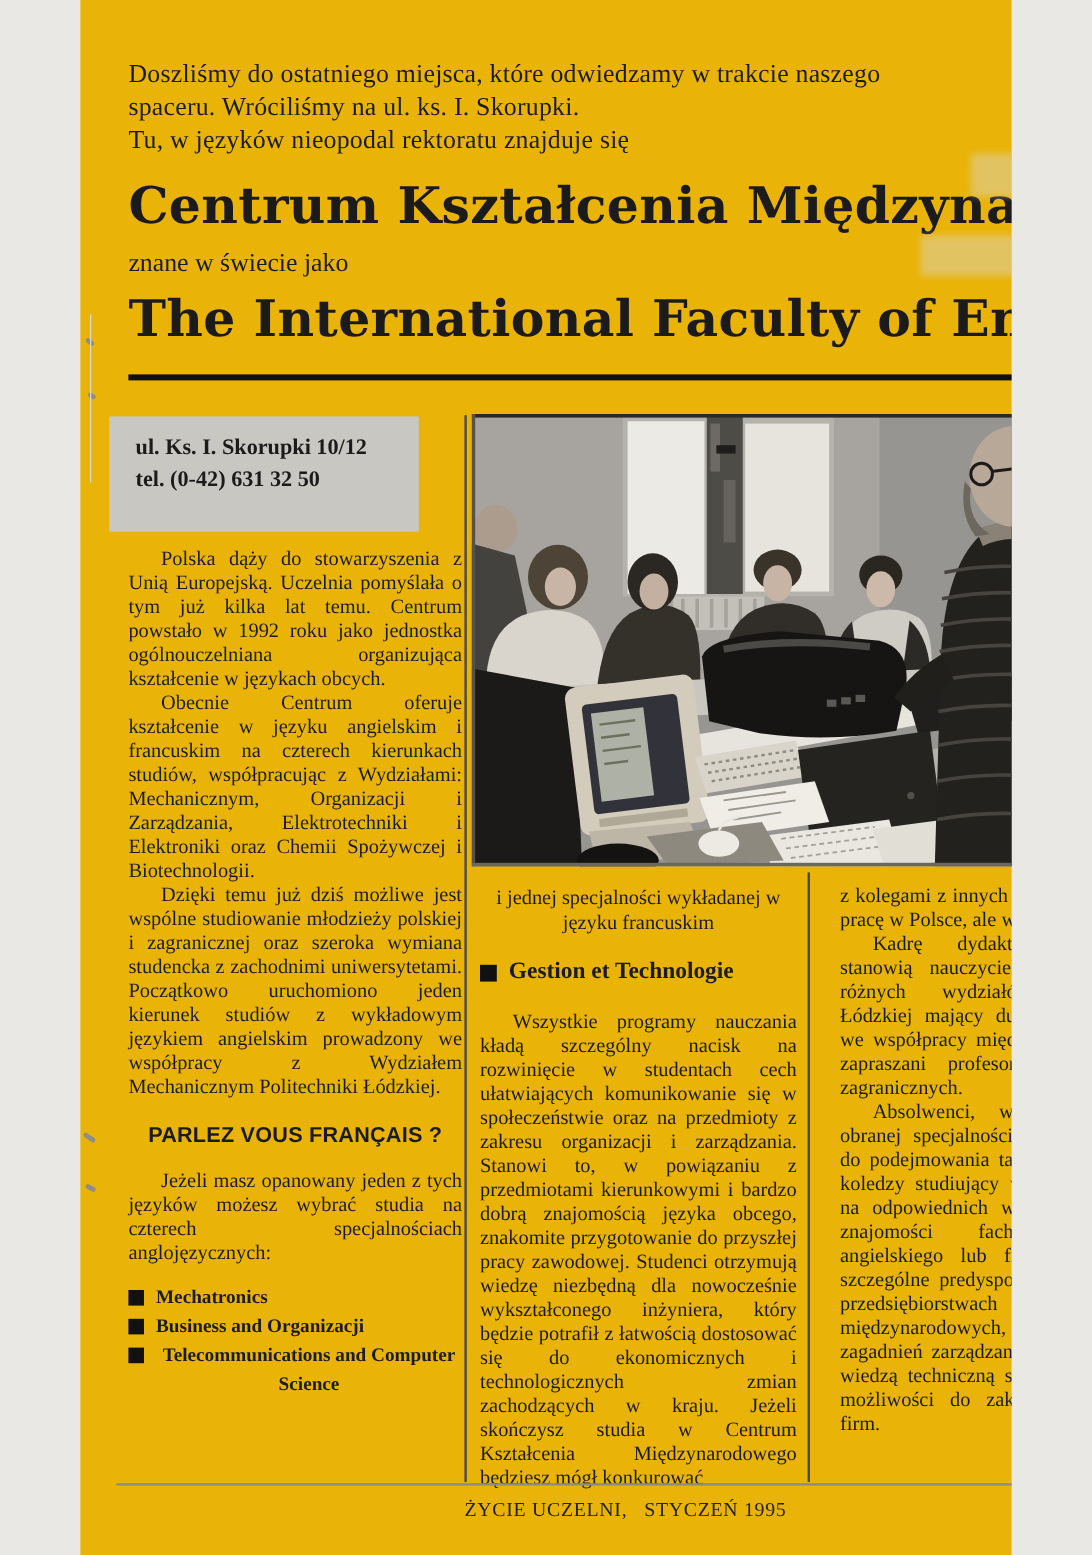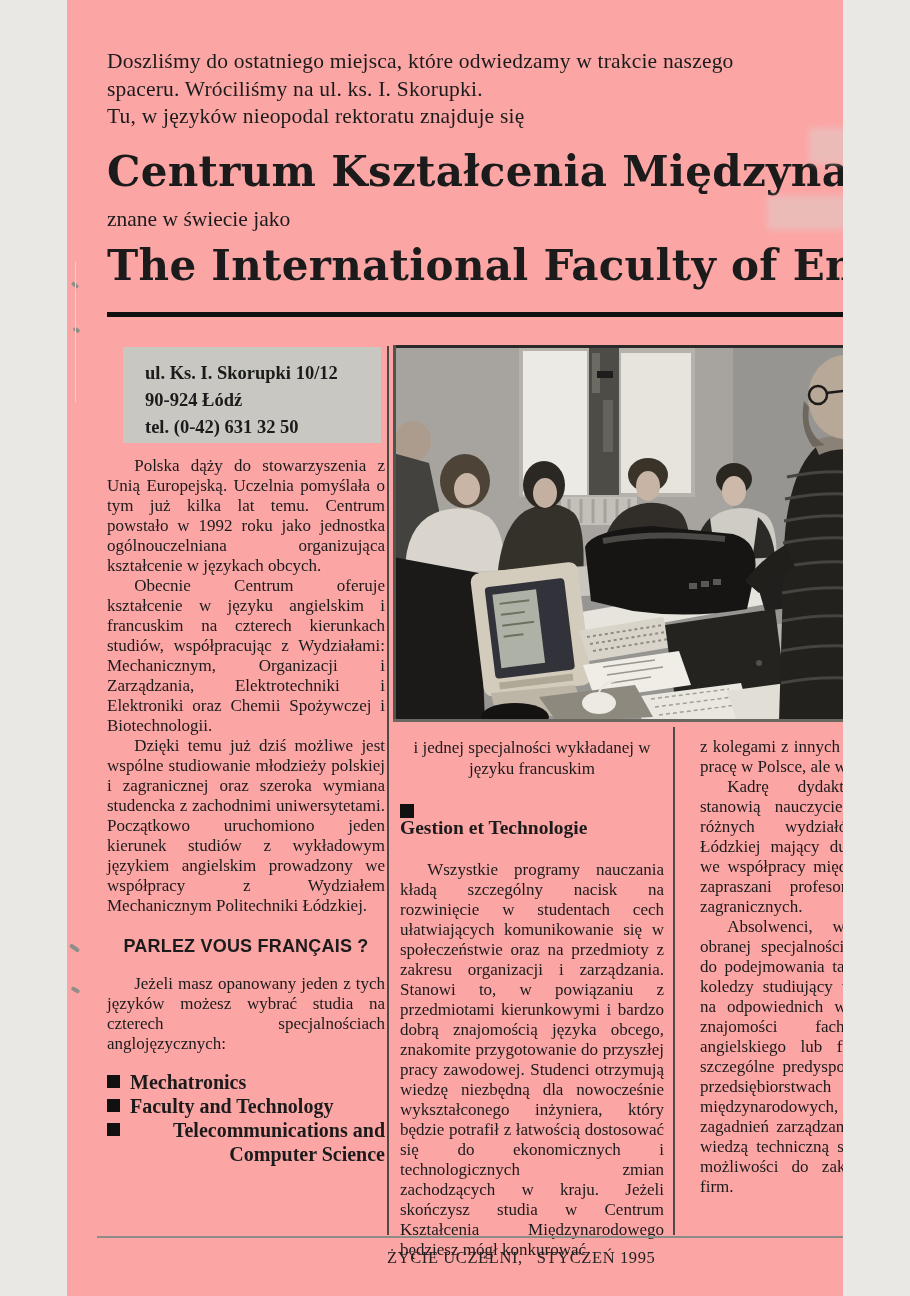--- a/index.html
+++ b/index.html
@@ -1,32 +1,32 @@
 <!DOCTYPE html>
 <html lang="pl"><head>
 <meta charset="utf-8">
 <style>
   html,body{margin:0;padding:0;background:#e9e8e4;}
   .page{
     position:relative; width:776px; height:1296px; margin:0 auto;
-    background:#fca5a5; color:#1b1b1b; overflow:hidden;
+    background:#eab308; color:#1b1b1b; overflow:hidden;
     font-family:"Liberation Serif","DejaVu Serif",serif;
   }
   
   .intro{position:absolute; left:40px; top:48px; width:820px;
     font-size:21.5px; line-height:27.5px; letter-spacing:.2px;}
   .h-big{position:absolute; left:40px; width:860px; margin:0;
     font-family:"DejaVu Serif","Liberation Serif",serif;
     font-weight:600; font-size:42px; line-height:44px; letter-spacing:.3px; white-space:nowrap;}
   .h-pl{top:150px;}
   .h-en{top:244px;}
   .kicker{position:absolute; left:40px; top:207px; font-size:21.5px;}
   .rule-thick{position:absolute; left:40px; top:312px; width:836px; height:5px;}
   
-  .addr{position:absolute; left:56px; top:347px; width:258px; height:96px;
+  .addr{position:absolute; left:24px; top:347px; width:258px; height:96px;
     box-sizing:border-box; padding:13px 0 16px 22px;
     font-weight:bold; font-size:18.5px; line-height:27px; white-space:nowrap;}
   
   .photo{position:absolute; left:326px; top:345px; width:566px; height:377px; overflow:hidden; background:#9b9995;}
   .photo svg{display:block;}
   
   .vline{position:absolute; width:2px; background:#4c4a46;}
   .v1{left:320px; top:346px; height:889px;}
   .v2{left:606px; top:727px; height:508px;}
   
@@ -34,25 +34,25 @@
   .col p{margin:0; text-indent:1.6em;}
   .col p.noind{text-indent:0;}
   .col-left{left:40px; top:456px; width:278px;}
   .col-mid{left:333px; top:737px; width:264px;}
   .col-right{left:617px; top:737px; width:272px;margin-left:16px;}
   .speak{font-family:"Liberation Sans","DejaVu Sans",sans-serif;
     font-weight:bold; font-size:18px; line-height:27px; text-align:center;
     margin:17px 0 14px; letter-spacing:.2px;}
   .caption{text-align:center; line-height:21px;}
   .subhead{display:flex; align-items:flex-start; font-weight:bold; font-size:19.5px;
-    margin:21px 0 22px; text-align:left;flex-direction:column;}
+    margin:21px 0 22px; text-align:left;}
   .sq{flex:none; width:14px; height:14px; background:#111; margin:4px 10px 0 0;}
   .bullets{margin-top:16px;}
-  .bullet{display:flex; align-items:flex-start; font-weight:bold; font-size:20px;
-    line-height:24px; text-align:right;}
+  .bullet{display:flex; align-items:flex-start; font-weight:bold; font-size:16px;
+    line-height:24px; text-align:center;}
   .bullet .sq{width:13px; height:13px; margin:5px 10px 0 0;}
   
   .footer-rule{position:absolute; left:30px; top:1236px; width:850px; height:2px; background:#8d8c88;}
   .footer-journal{position:absolute; left:320px; top:1248px; font-size:16.5px; letter-spacing:.6px; color:#222;}
   .footer-journal .sep{display:inline-block; width:14px;}
   .footer-page{position:absolute; left:842px; top:1242px; font-size:23px; color:#222;}
   
   .mark{position:absolute; background:#8e8d88; border-radius:2px;}
   .m1{left:4px; top:283px; width:8px; height:4px; transform:rotate(38deg);}
   .m2{left:6px; top:328px; width:7px; height:4px; transform:rotate(30deg);}
@@ -76,21 +76,20 @@
   </div>
 
   <h1 class="h-big h-pl">Centrum Kształcenia Międzynarodowego</h1>
   <div class="kicker">znane w świecie jako</div>
   <h1 class="h-big h-en">The International Faculty of Engineering</h1>
 
   <div class="rule-thick" style="background:#101010;"></div>
 
   <div class="addr" style="background:#c8c7c2;">
     <div>ul. Ks. I. Skorupki 10/12</div>
-    <div>90-924 Łódź</div>
     <div>tel. (0-42) 631 32 50</div>
   </div>
 
   <div class="photo">
     <svg width="566" height="377" viewBox="0 0 566 377" xmlns="http://www.w3.org/2000/svg">
 
       <rect width="566" height="377" fill="#979592"></rect>
       <rect x="0" y="0" width="340" height="232" fill="#a7a49f"></rect>
       <rect x="516" y="0" width="50" height="210" fill="#b1aea8"></rect>
 
@@ -231,21 +230,21 @@
       <div>PARLEZ VOUS FRANÇAIS ?</div>
     </div>
     <p>Jeżeli masz opanowany jeden z tych języków możesz wybrać studia na czterech specjalnościach anglojęzycznych:</p>
     <div class="bullets">
       <div class="bullet">
         <span class="sq"></span>
         <span>Mechatronics</span>
       </div>
       <div class="bullet">
         <span class="sq"></span>
-        <span>Faculty and Technology</span>
+        <span>Business and Organizacji</span>
       </div>
       <div class="bullet">
         <span class="sq"></span>
         <span>Telecommunications and Computer Science</span>
       </div>
     </div>
   </div>
 
   <div class="col col-mid">
     <p class="noind caption">i jednej specjalności wykładanej w języku francuskim</p>

